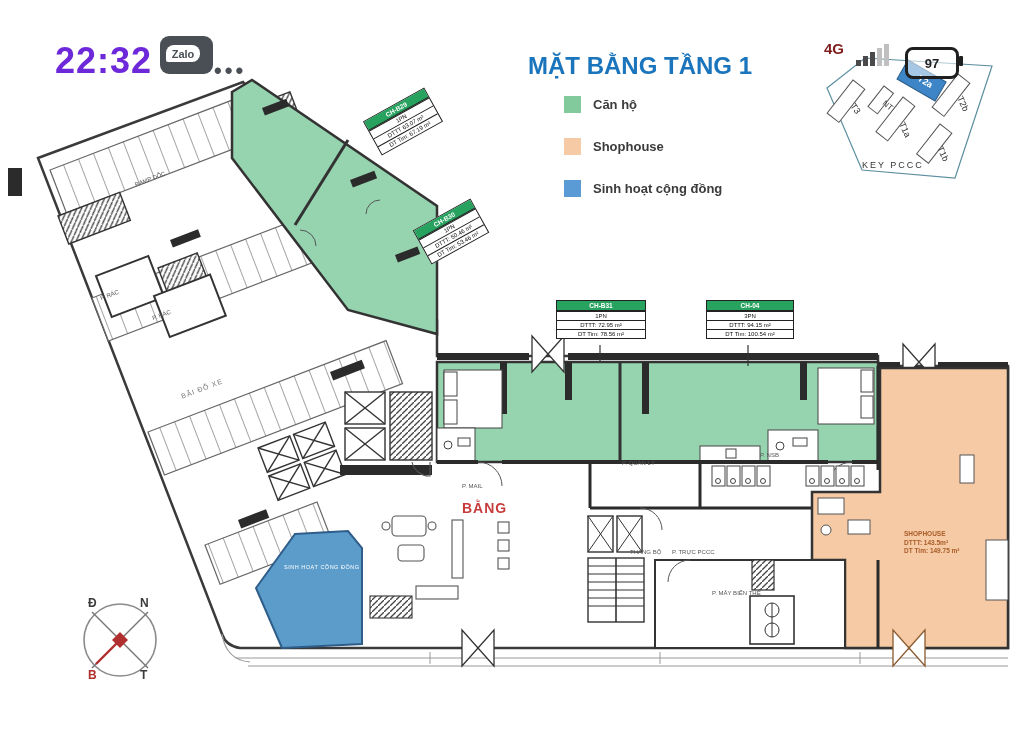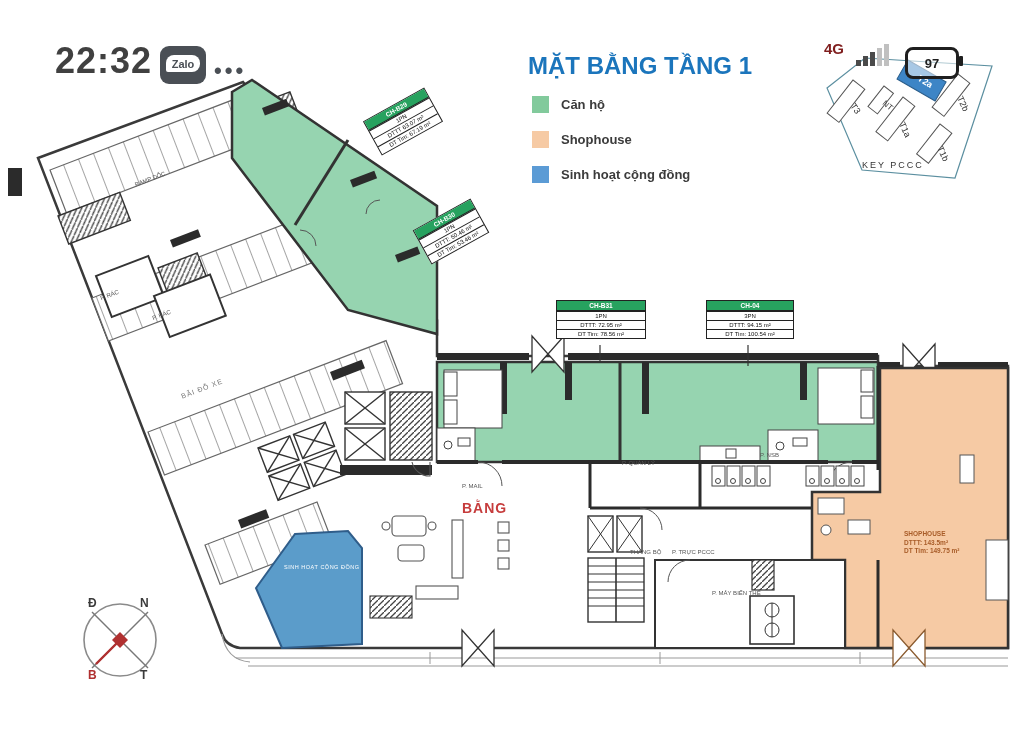--- a/index.html
+++ b/index.html
@@ -1,30 +1,30 @@
 <!DOCTYPE html>
 <html><head>
 <meta charset="utf-8">
 <style>
   html,body{margin:0;padding:0;background:#fff;}
   #stage{position:relative;width:1024px;height:736px;background:#fff;overflow:hidden;
          font-family:"Liberation Sans",sans-serif;}
   svg{position:absolute;left:0;top:0;}
   .abs{position:absolute;}
   
-  .time{left:55px;top:40px;font-size:36px;font-weight:600;color:#404040;letter-spacing:1px;}
-  .zalo{left:160px;top:46px;width:46px;height:38px;background:#4a4f55;border-radius:9px;}
+  .time{left:55px;top:40px;font-size:36px;font-weight:600;color:#6d28d9;letter-spacing:1px;}
+  .zalo{left:160px;top:36px;width:46px;height:38px;background:#4a4f55;border-radius:9px;padding-left:7px;}
   .zalo .bubble{position:absolute;left:6px;top:9px;width:34px;height:17px;background:#fff;
         border-radius:8px 8px 8px 2px;display:flex;align-items:center;justify-content:center;}
   .zalo .bubble span{font-size:11px;font-weight:bold;color:#4a4f55;}
   .dots{left:214px;top:58px;font-size:22px;letter-spacing:3px;color:#4a4f55;font-weight:bold;}
   
   .title{left:528px;top:52px;font-size:24px;font-weight:bold;color:#1b75bc;text-align:center;}
   .legend-row{display:flex;align-items:center;gap:12px;}
-  .legend{left:532px;top:96px;display:flex;flex-direction:column;gap:18px;}
+  .legend{left:564px;top:96px;display:flex;flex-direction:column;gap:25px;}
   .sw{width:17px;height:17px;display:inline-block;}
   .legend-label{font-size:13px;font-weight:bold;color:#3b3b3b;}
   
   .net{left:824px;top:40px;font-size:15px;font-weight:bold;color:#7f1d1d;}
   .bars{left:856px;top:44px;display:flex;align-items:flex-end;gap:2px;height:22px;}
   .bars i{display:block;width:5px;}
   .battery{left:905px;top:47px;width:48px;height:26px;border:3px solid #1f1f1f;border-radius:8px;
            background:rgba(255,255,255,.55);display:flex;align-items:center;justify-content:center;z-index:5;}
   .battery span{font-size:13px;font-weight:bold;color:#1f1f1f;}
   .battery .nub{position:absolute;right:-7px;top:6px;width:4px;height:10px;background:#1f1f1f;border-radius:1px;}

